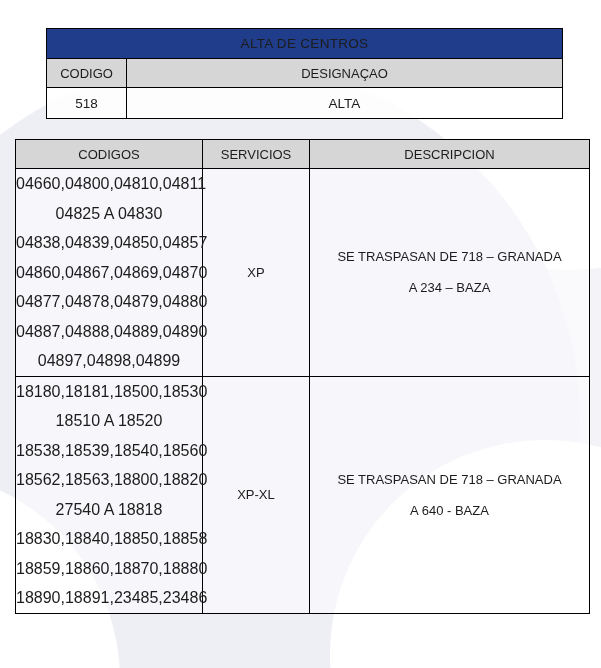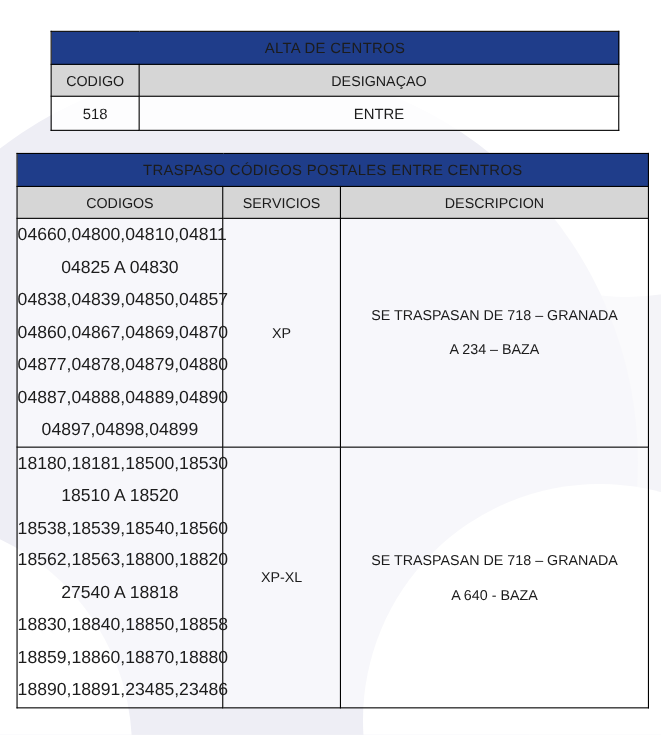--- a/index.html
+++ b/index.html
@@ -163,35 +163,32 @@
     <tbody>
       <tr>
         <td class="title-bar" colspan="2">ALTA DE CENTROS</td>
       </tr>
       <tr>
         <td class="col-head">CODIGO</td>
         <td class="col-head">DESIGNAÇAO</td>
       </tr>
       <tr>
         <td class="body-cell blank">518</td>
-        <td class="body-cell blank">ENTRE</td>
+        <td class="body-cell blank">ALTA</td>
       </tr>
     </tbody>
   </table>
 
   <table class="grid" id="table-traspaso">
     <colgroup>
       <col class="c-codigos">
       <col class="c-servicios">
       <col class="c-descripcion">
     </colgroup>
     <tbody>
-      <tr>
-        <td class="title-bar" colspan="3">TRASPASO CÓDIGOS POSTALES ENTRE CENTROS</td>
-      </tr>
       <tr>
         <td class="col-head">CODIGOS</td>
         <td class="col-head">SERVICIOS</td>
         <td class="col-head">DESCRIPCION</td>
       </tr>
 
       <tr>
         <td class="codes-cell">
           <span class="code-line">04660,04800,04810,04811</span>
           <span class="code-line">04825 A 04830</span>

